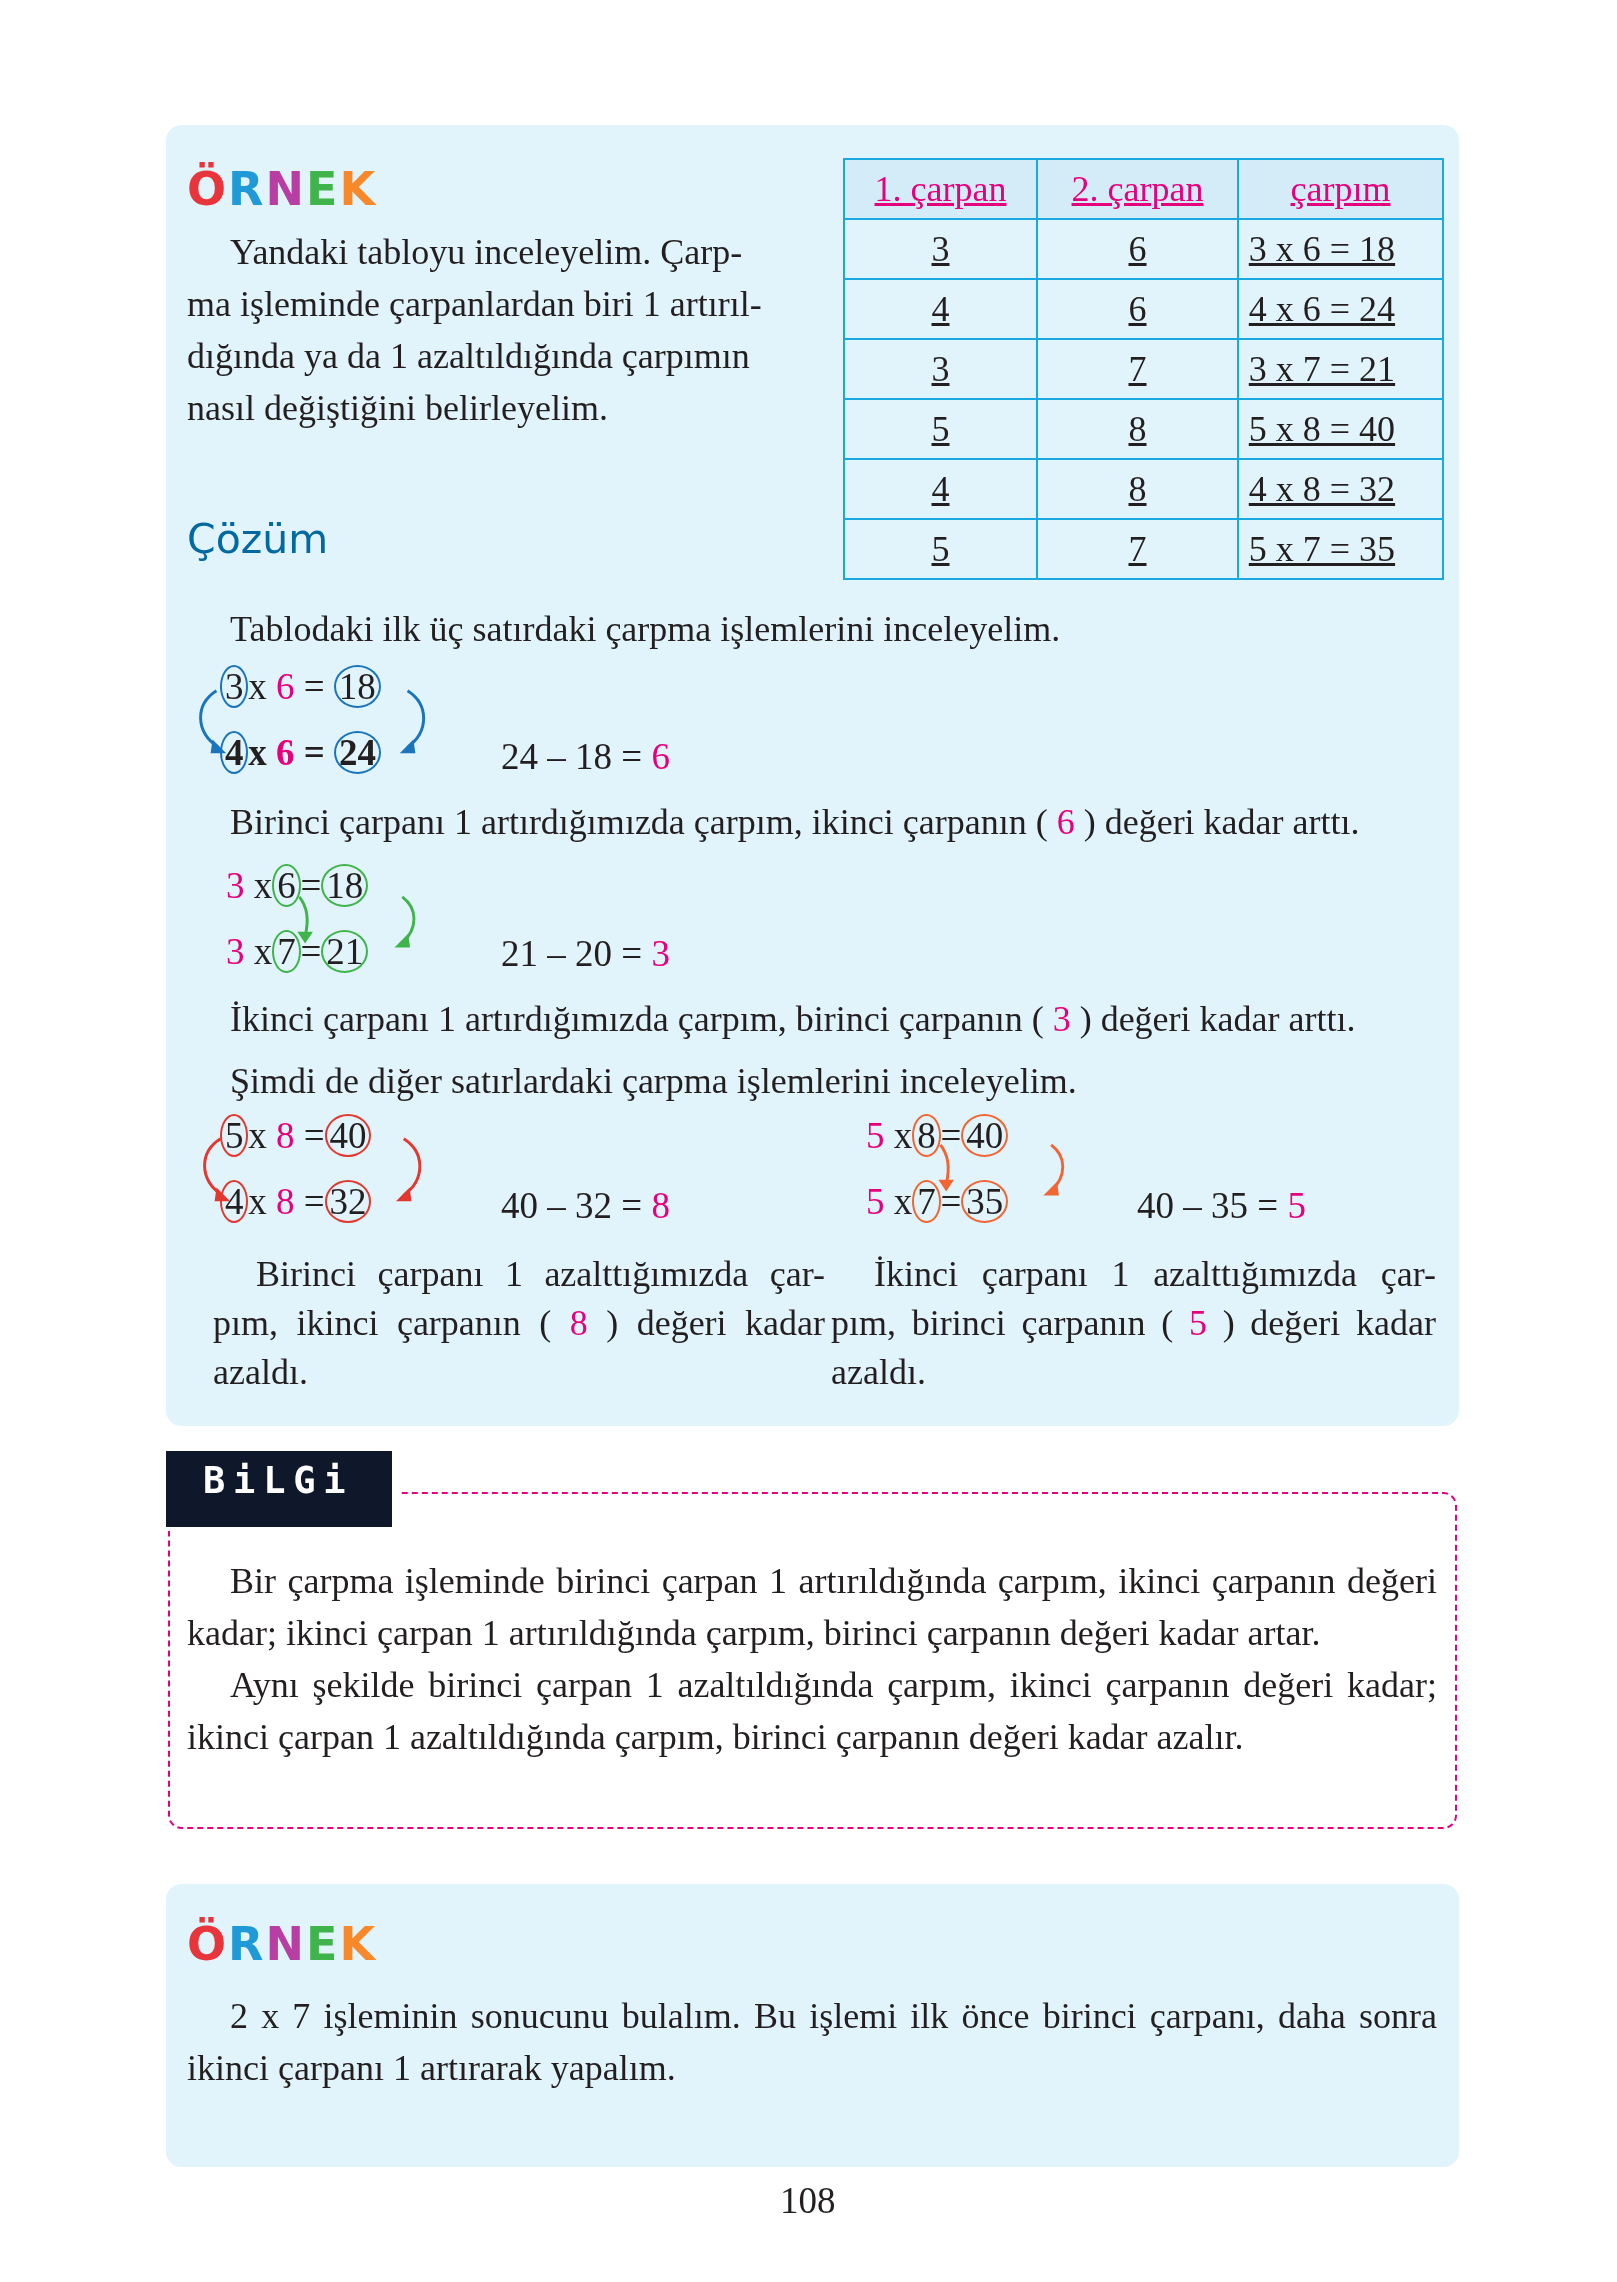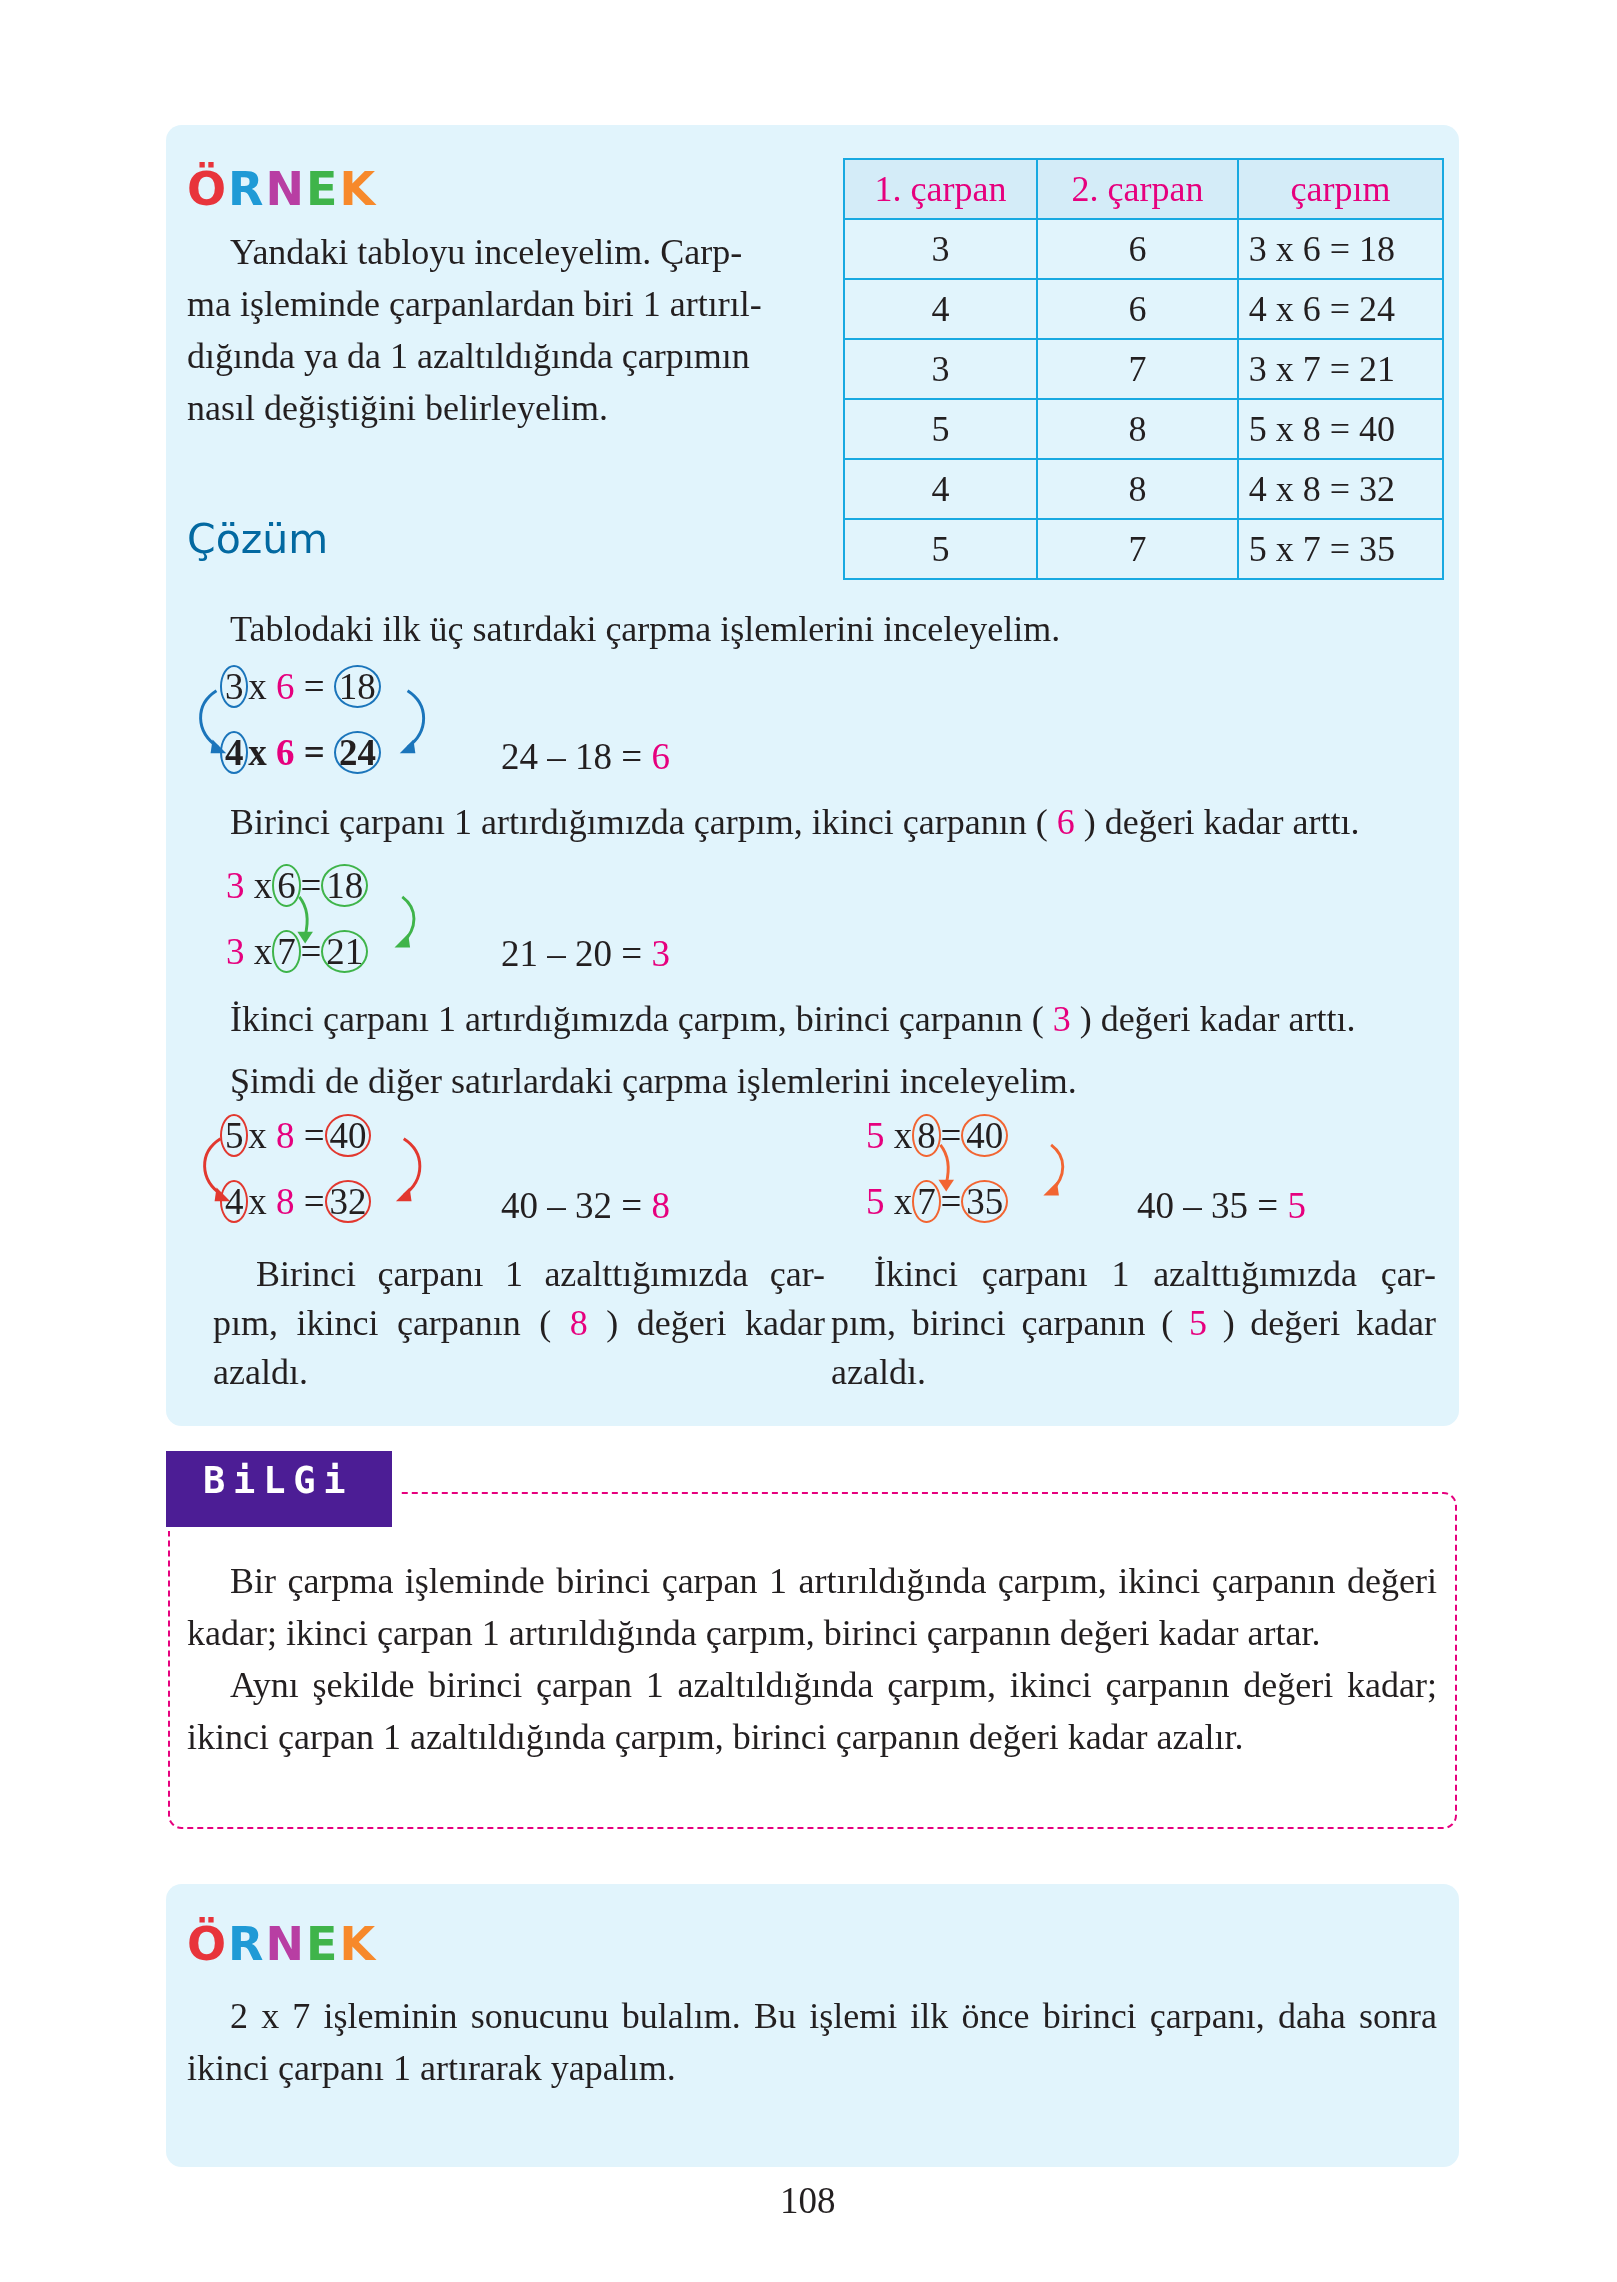--- a/index.html
+++ b/index.html
@@ -12,31 +12,31 @@
   .ornek { position: absolute; font-family: "DejaVu Sans", sans-serif; font-weight: 900; font-size: 46px; letter-spacing: 2px; }
   .ornek span:nth-child(1) { color: #e8343b; }
   .ornek span:nth-child(2) { color: #1f9ad6; }
   .ornek span:nth-child(3) { color: #b83ea3; }
   .ornek span:nth-child(4) { color: #3fb44a; }
   .ornek span:nth-child(5) { color: #f7892b; }
   .para { position: absolute; line-height: 52px; text-align: justify; }
   .indent { text-indent: 43px; }
   .cozum { position: absolute; font-family: "DejaVu Sans", sans-serif; font-size: 41px; color: #0369a1; }
   table.t { position: absolute; left: 843px; top: 158px; border-collapse: collapse; }
-  table.t td, table.t th { border: 2.9px solid #18a9e1; height: 60px; text-align: center; font-weight: normal; font-size: 36px; }
+  table.t td, table.t th { border: 2.9px solid #18a9e1; height: 60px; text-align: center; font-weight: normal; font-size: 36px; text-decoration: underline; }
   table.t th { color: #e6007e; background: #d4ecf8; }
   table.t td.prod { text-align: left; padding-left: 9.8px; }
   .eq { position: absolute; font-size: 37px; white-space: nowrap; }
   .circ { display: inline-block; border: 2px solid; border-radius: 50%; padding: 0 2.9px; line-height: 39px; }
   .blue { border-color: #1b75bb; }
   .green { border-color: #3fb44a; }
   .red { border-color: #e2382f; }
   .orange { border-color: #f26532; }
   svg.arr { position: absolute; overflow: visible; }
-  .bilgi-tag { position: absolute; left: 166px; top: 1451px; width: 226px; height: 76px; background: #4c1d95;
+  .bilgi-tag { position: absolute; left: 166px; top: 1451px; width: 226px; height: 76px; background: #0f172a;
     font-family: "DejaVu Sans Mono", monospace; font-weight: bold; font-size: 37px; color: #fff; letter-spacing: 7.8px; padding: 7.8px 0 0 37px; }
   .bilgi-box { position: absolute; left: 168px; top: 1492px; width: 1289px; height: 337px; border: 2px dashed #e6007e; border-radius: 13.7px; }
   .bilgi-cover { position: absolute; left: 156px; top: 1482px; width: 244px; height: 49px; background: #fff; }
   .pagenum { position: absolute; left: 780px; top: 2179px; font-size: 37px; }
 </style>
 </head>
 <body>
 
 <div class="box" id="box1"></div>
 

